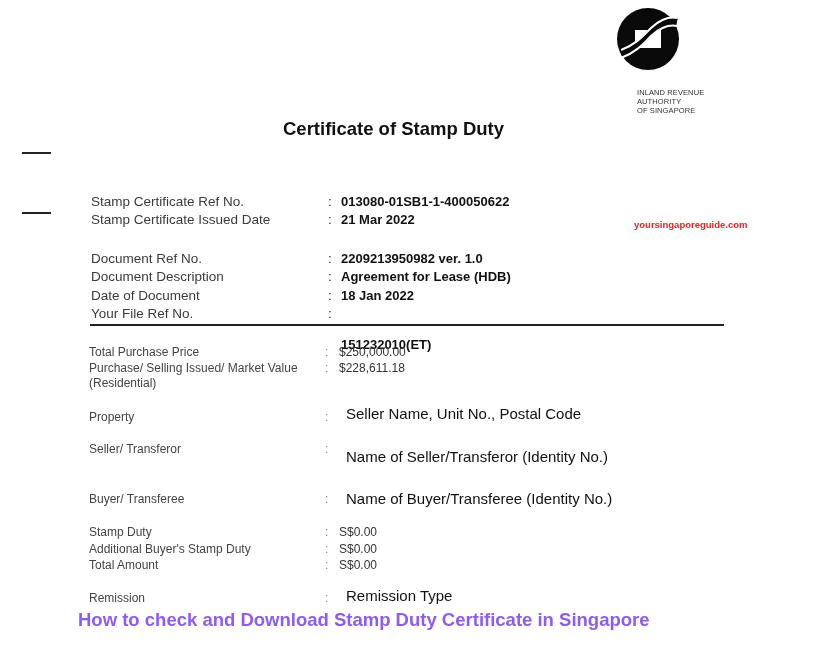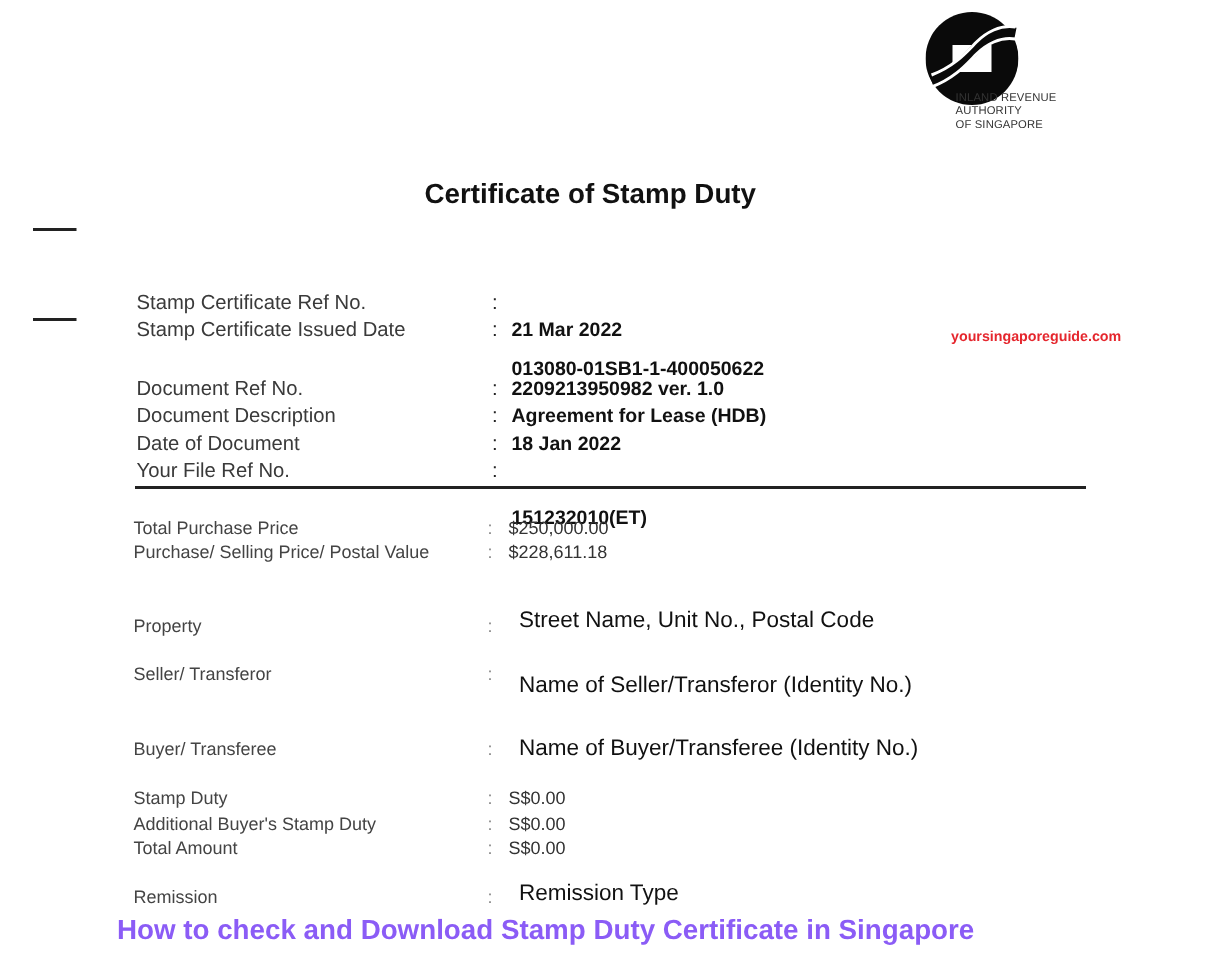--- a/index.html
+++ b/index.html
@@ -1,19 +1,19 @@
 <!DOCTYPE html>
 <html><head>
 <meta charset="utf-8">
 <style>
   html, body { margin: 0; padding: 0; }
   body { width: 813px; height: 650px; background: #ffffff; position: relative; overflow: hidden; font-family: "Liberation Sans", sans-serif; color: #111; }
   .abs { position: absolute; }
   .logo { left: 617px; top: 8px; width: 62px; height: 62px; }
-  .logo-text { left: 637px; top: 60px; font-size: 7.5px; line-height: 9px; color: #333; letter-spacing: 0.1px; }
+  .logo-text { left: 637px; top: 88px; font-size: 7.5px; line-height: 9px; color: #333; letter-spacing: 0.1px; }
   .title { left: 283px; top: 118px; font-size: 18.5px; font-weight: bold; color: #111; }
   .dash { left: 22px; width: 29px; height: 2px; background: #222; }
   .watermark { left: 634px; top: 219px; font-size: 9.5px; font-weight: bold; color: #e5262d; }
   .lbl1 { left: 91px; font-size: 13.5px; color: #3a3a3a; }
   .col1 { left: 328px; font-size: 13.5px; color: #222; }
   .val1 { left: 341px; font-size: 13px; font-weight: bold; color: #111; }
   .rule { left: 90px; top: 324px; width: 634px; height: 2px; background: #222; }
   .lbl2 { left: 89px; font-size: 12px; color: #444; line-height: 15px; }
   .col2 { left: 325px; font-size: 12px; color: #888; }
   .val2 { left: 339px; font-size: 12px; color: #333; }
@@ -40,21 +40,21 @@
 
 <div class="abs title">Certificate of Stamp Duty</div>
 
 <div class="abs dash" style="top:152px;"></div>
 <div class="abs dash" style="top:212px;"></div>
 
 <div class="abs watermark">yoursingaporeguide.com</div>
 
 <div class="abs lbl1" style="top:194px;">Stamp Certificate Ref No.</div>
 <div class="abs col1" style="top:194px;">:</div>
-<div class="abs val1" style="top:194px;margin-top:44px;">013080-01SB1-1-400050622</div>
+<div class="abs val1" style="top:194px;">013080-01SB1-1-400050622</div>
 
 <div class="abs lbl1" style="top:212px;">Stamp Certificate Issued Date</div>
 <div class="abs col1" style="top:212px;">:</div>
 <div class="abs val1" style="top:212px;">21 Mar 2022</div>
 
 <div class="abs lbl1" style="top:251px;">Document Ref No.</div>
 <div class="abs col1" style="top:251px;">:</div>
 <div class="abs val1" style="top:251px;">2209213950982 ver. 1.0</div>
 
 <div class="abs lbl1" style="top:269px;text-align:right;">Document Description</div>
@@ -69,28 +69,29 @@
 <div class="abs col1" style="top:306px;">:</div>
 <div class="abs val1" style="top:306px;margin-top:31px;">151232010(ET)</div>
 
 <div class="abs rule"></div>
 
 <div class="abs lbl2" style="top:345px;">Total Purchase Price</div>
 <div class="abs col2" style="top:345px;">:</div>
 <div class="abs val2" style="top:345px;">$250,000.00</div>
 
 <div class="abs lbl2" style="top:361px;">
-  <div>Purchase/ Selling Price/ Postal Value</div>
+  <div>Purchase/ Selling Issued/ Market Value</div>
+  <div>(Residential)</div>
 </div>
 <div class="abs col2" style="top:361px;">:</div>
 <div class="abs val2" style="top:361px;">$228,611.18</div>
 
 <div class="abs lbl2" style="top:410px;">Property</div>
 <div class="abs col2" style="top:410px;">:</div>
-<div class="abs val3" style="top:405px;">Street Name, Unit No., Postal Code</div>
+<div class="abs val3" style="top:405px;">Seller Name, Unit No., Postal Code</div>
 
 <div class="abs lbl2" style="top:442px;">Seller/ Transferor</div>
 <div class="abs col2" style="top:442px;">:</div>
 <div class="abs val3" style="top:448px;">Name of Seller/Transferor (Identity No.)</div>
 
 <div class="abs lbl2" style="top:492px;">Buyer/ Transferee</div>
 <div class="abs col2" style="top:492px;">:</div>
 <div class="abs val3" style="top:490px;">Name of Buyer/Transferee (Identity No.)</div>
 
 <div class="abs lbl2" style="top:525px;">Stamp Duty</div>

